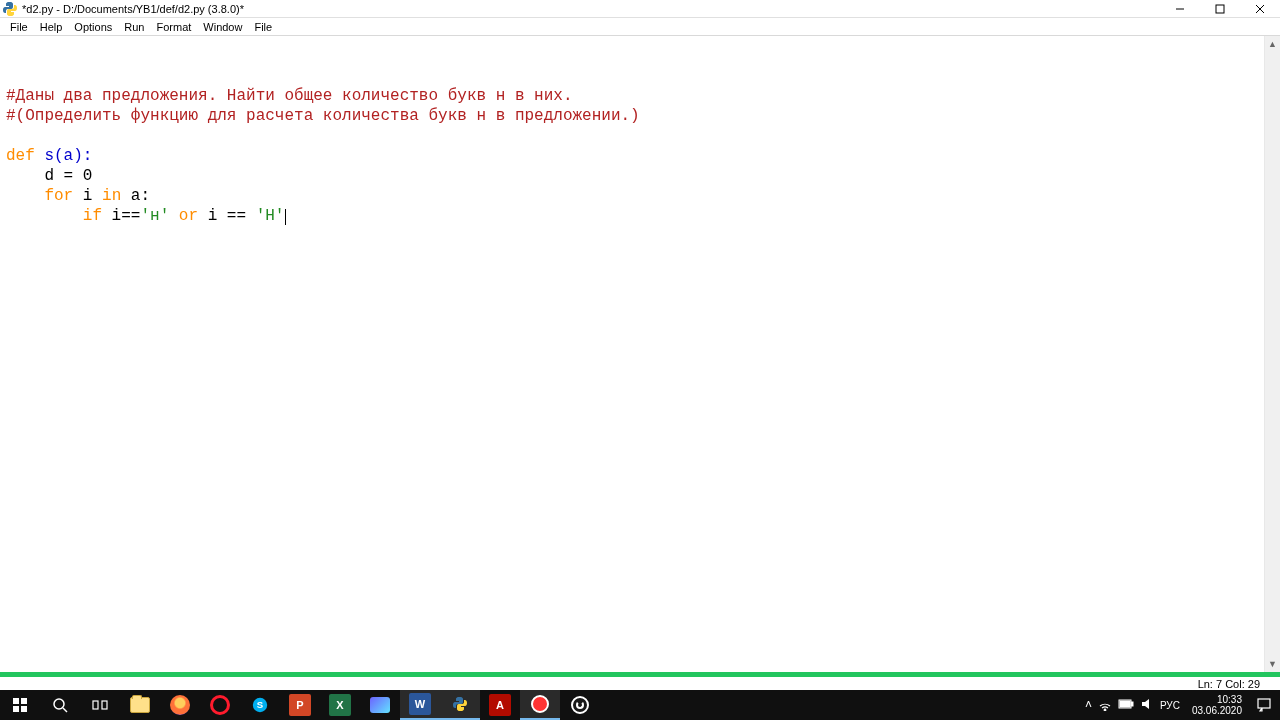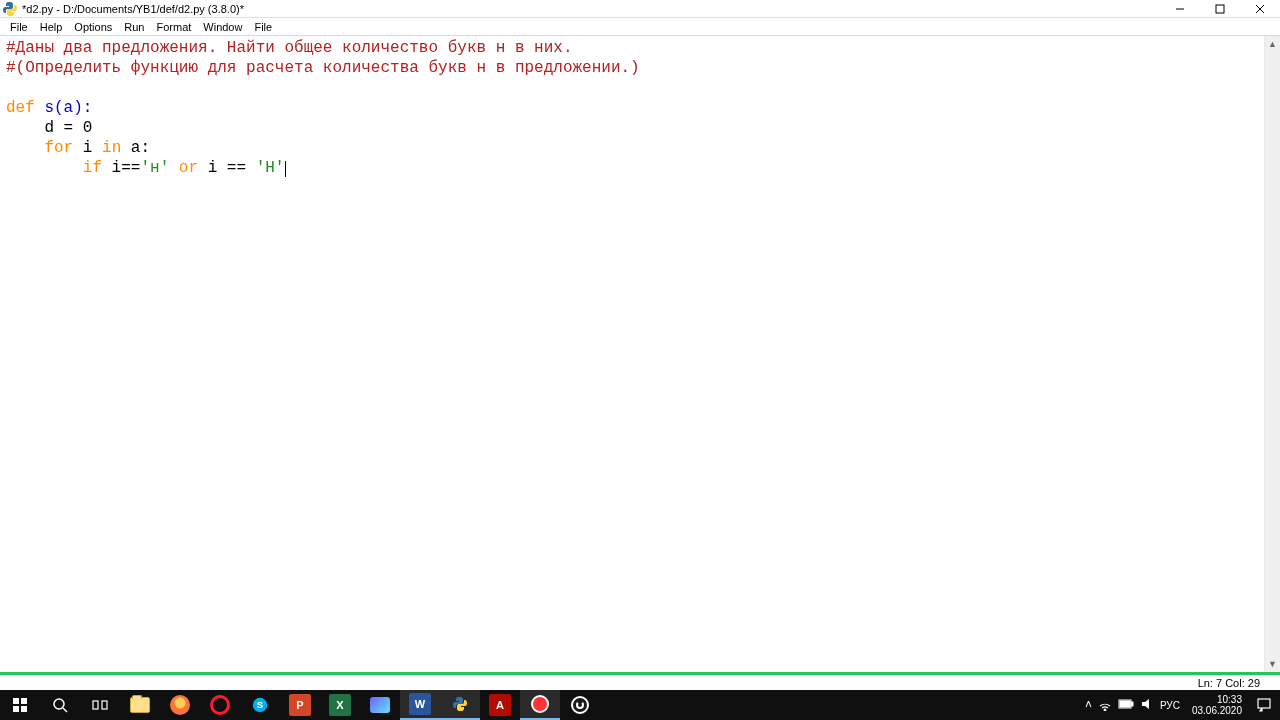--- a/index.html
+++ b/index.html
@@ -12,33 +12,33 @@
   .titlebar .title-text { flex: 0 0 auto; }
   .titlebar .spacer { flex: 1 1 auto; }
   .winbtn { width: 40px; height: 18px; display: inline-flex; align-items: center; justify-content: center; font-size: 11px; color:#000; }
 
   
   .menubar { height: 18px; background: #fff; display: flex; align-items: center; font-size: 11px; color:#000; border-bottom: 1px solid #d9d9d9; padding-left:4px; }
   .menubar .menu-item { padding: 0 6px; height:100%; display:flex; align-items:center;text-align:right; }
 
   
   .editor-wrap { flex:1 1 auto; position:relative; background:#fff; }
-  .editor { position:absolute; inset:0 16px 0 0; padding: 2px 6px; overflow:hidden; }
+  .editor { position:absolute; inset:0 16px 0 0; padding: 2px 6px; overflow:hidden;margin-top:48px; }
   pre.code { font-family: "Courier New", monospace; font-size: 16px; line-height: 20px; white-space: pre; }
   .tok-comment { color: #b22222; }
   .tok-kw { color: #ff8c00; }
   .tok-def { color: #0000cd; }
   .tok-str { color: #228b22; }
   .tok-plain { color: #000; }
   .cursor { display:inline-block; width:1px; height:16px; background:#000; vertical-align:text-bottom; margin-left:1px; }
   .scrollbar-v { position:absolute; right:0; top:0; bottom:0; width:16px; background:#f0f0f0; border-left:1px solid #e8e8e8; display:flex; flex-direction:column; align-items:center; justify-content:space-between; }
   .scrollbar-v .arrow { width:16px; height:16px; font-size:9px; color:#666; display:flex; align-items:center; justify-content:center; }
 
   
-  .statusbar { height: 18px; background:#fff; border-top:3px solid #22c55e; display:flex; align-items:center; justify-content:flex-end; font-size:11px; color:#000; padding-right:20px; }
+  .statusbar { height: 18px; background:#fff; border-top:5px solid #22c55e; display:flex; align-items:center; justify-content:flex-end; font-size:11px; color:#000; padding-right:20px; }
 
   
   .taskbar { height: 30px; background:#101010; display:flex; align-items:center; color:#fff; }
   .tb-left { display:flex; align-items:center; height:100%; }
   .tb-btn { width:40px; height:30px; display:flex; align-items:center; justify-content:center; font-size:14px; color:#fff; }
   .tb-btn svg { width:16px; height:16px; }
   .tb-btn.app { width:40px; }
   .tb-btn.active { border-bottom:2px solid #76b9ed; background:#2a2a2a; }
   .tb-spacer { flex:1 1 auto; }
   .tb-tray { display:flex; align-items:center; gap:6px; padding:0 6px; font-size:10px; color:#fff; height:100%; }

